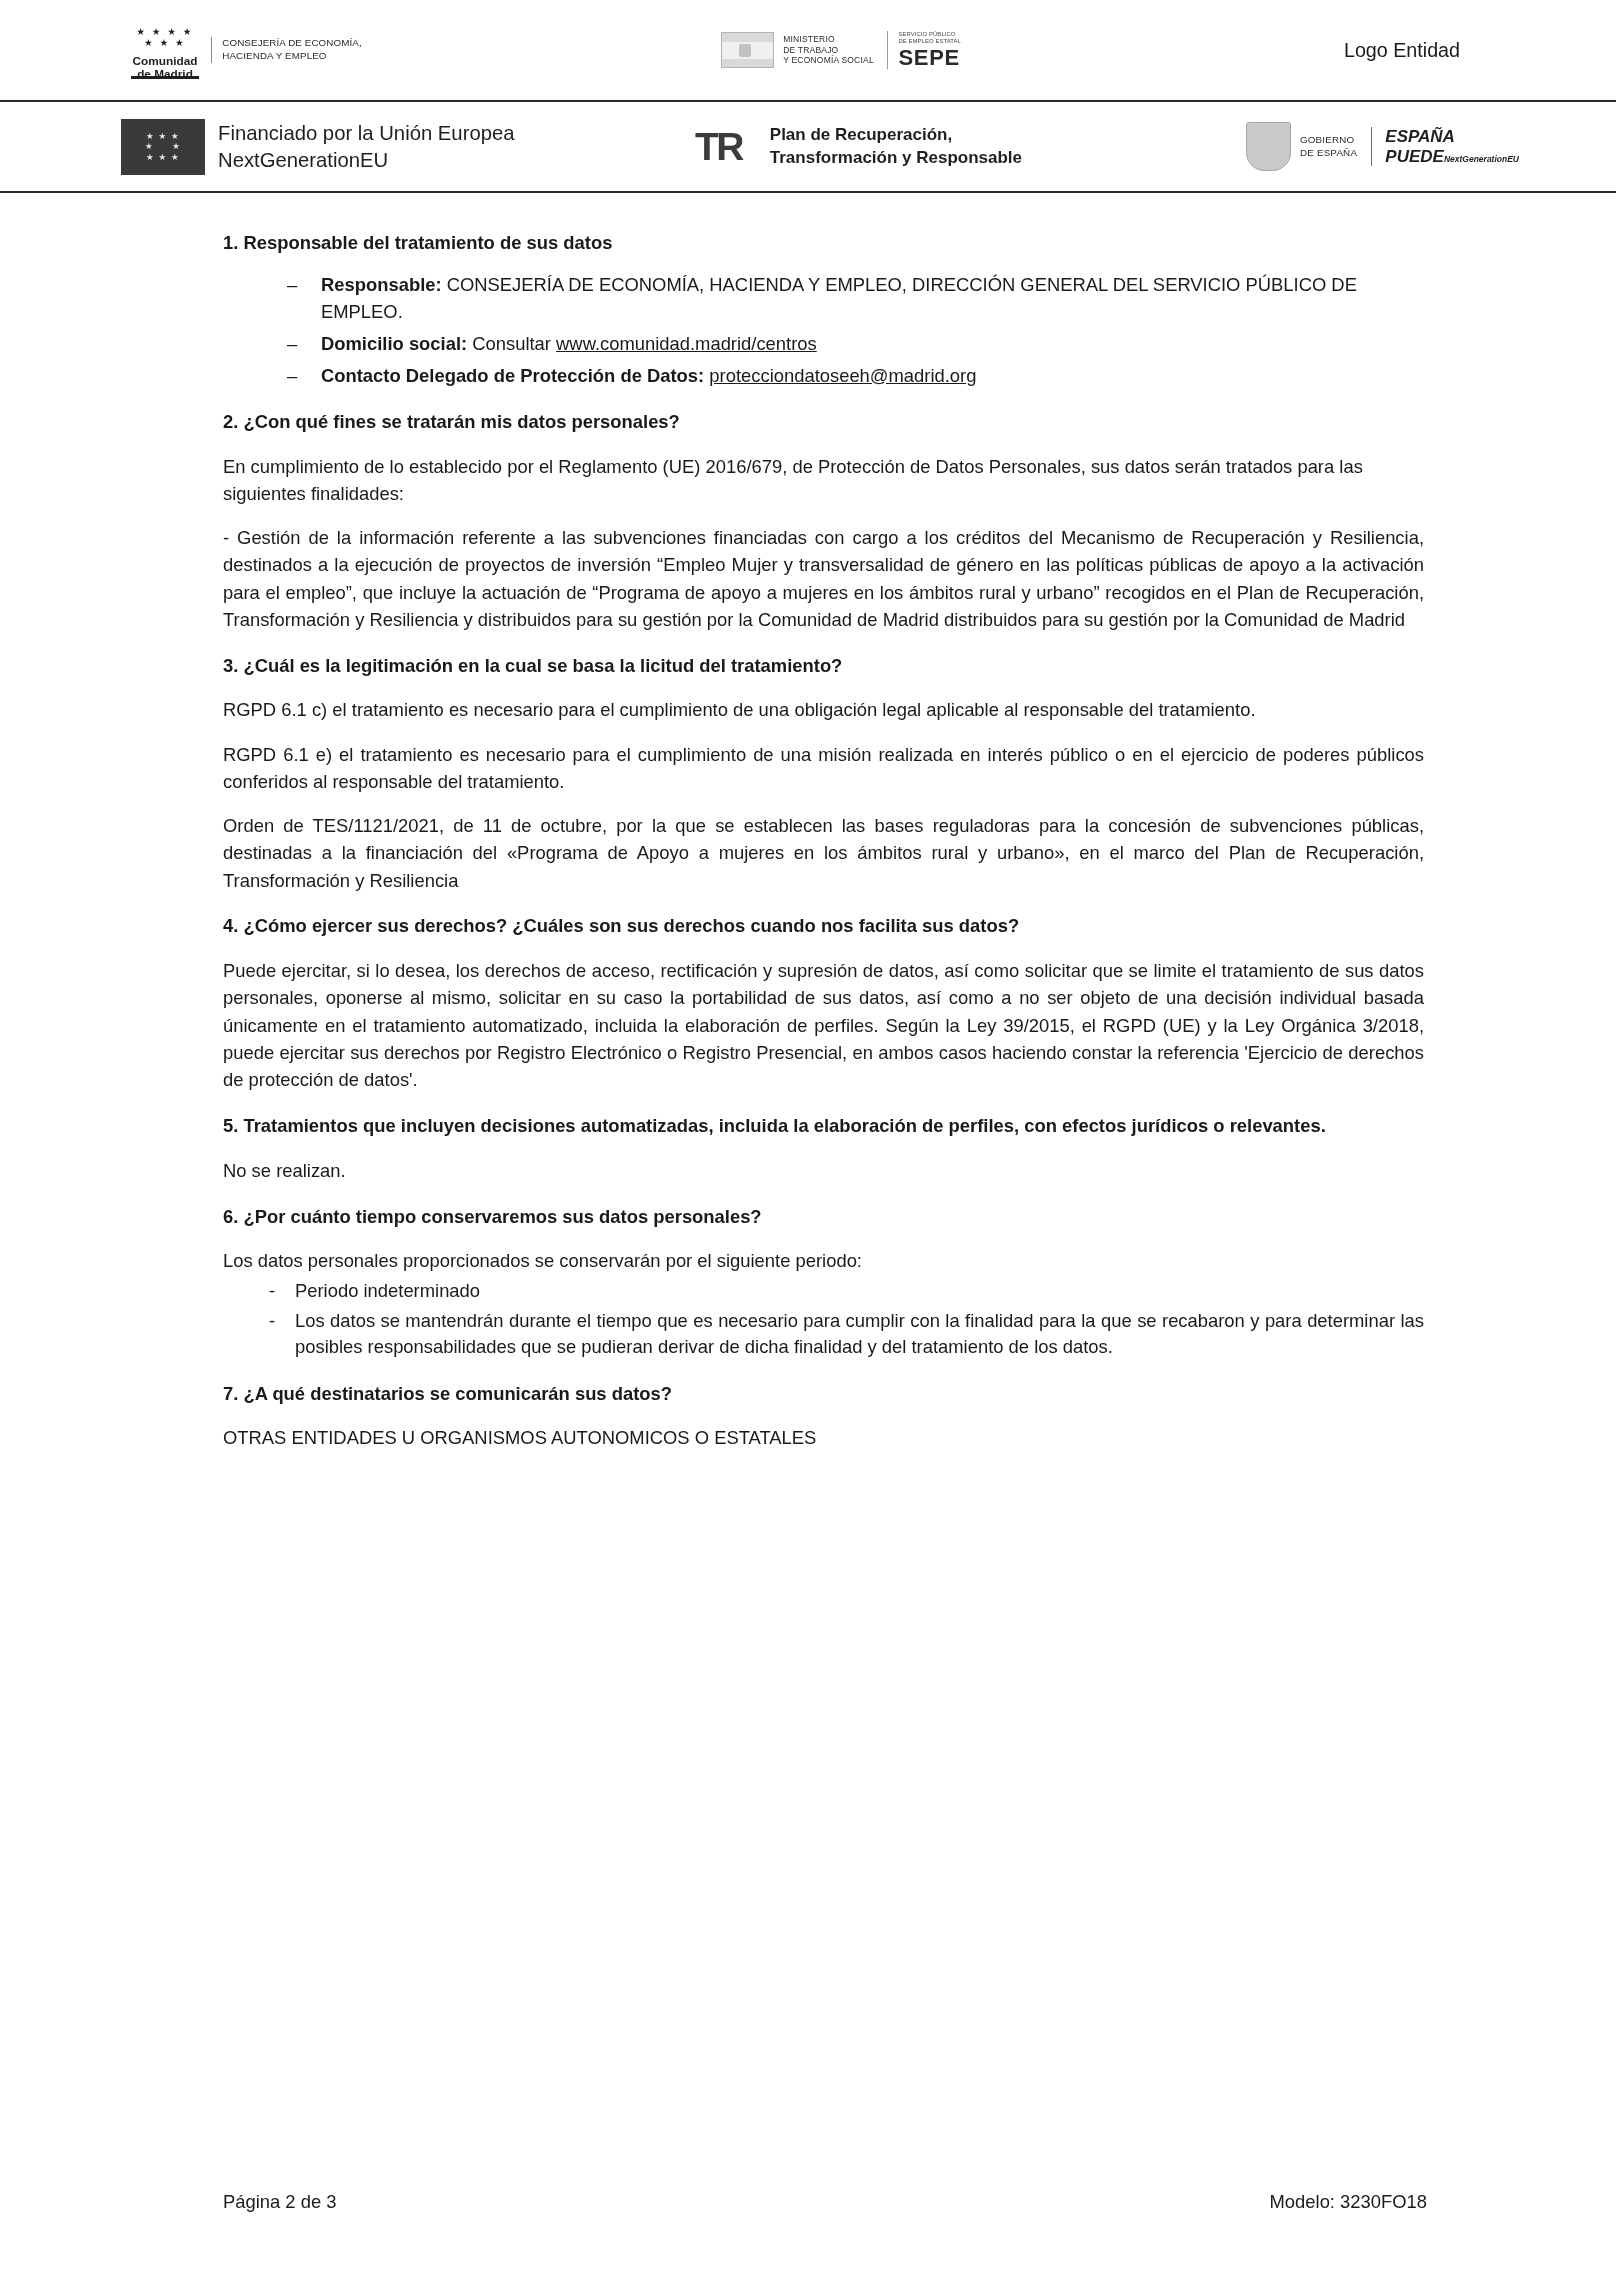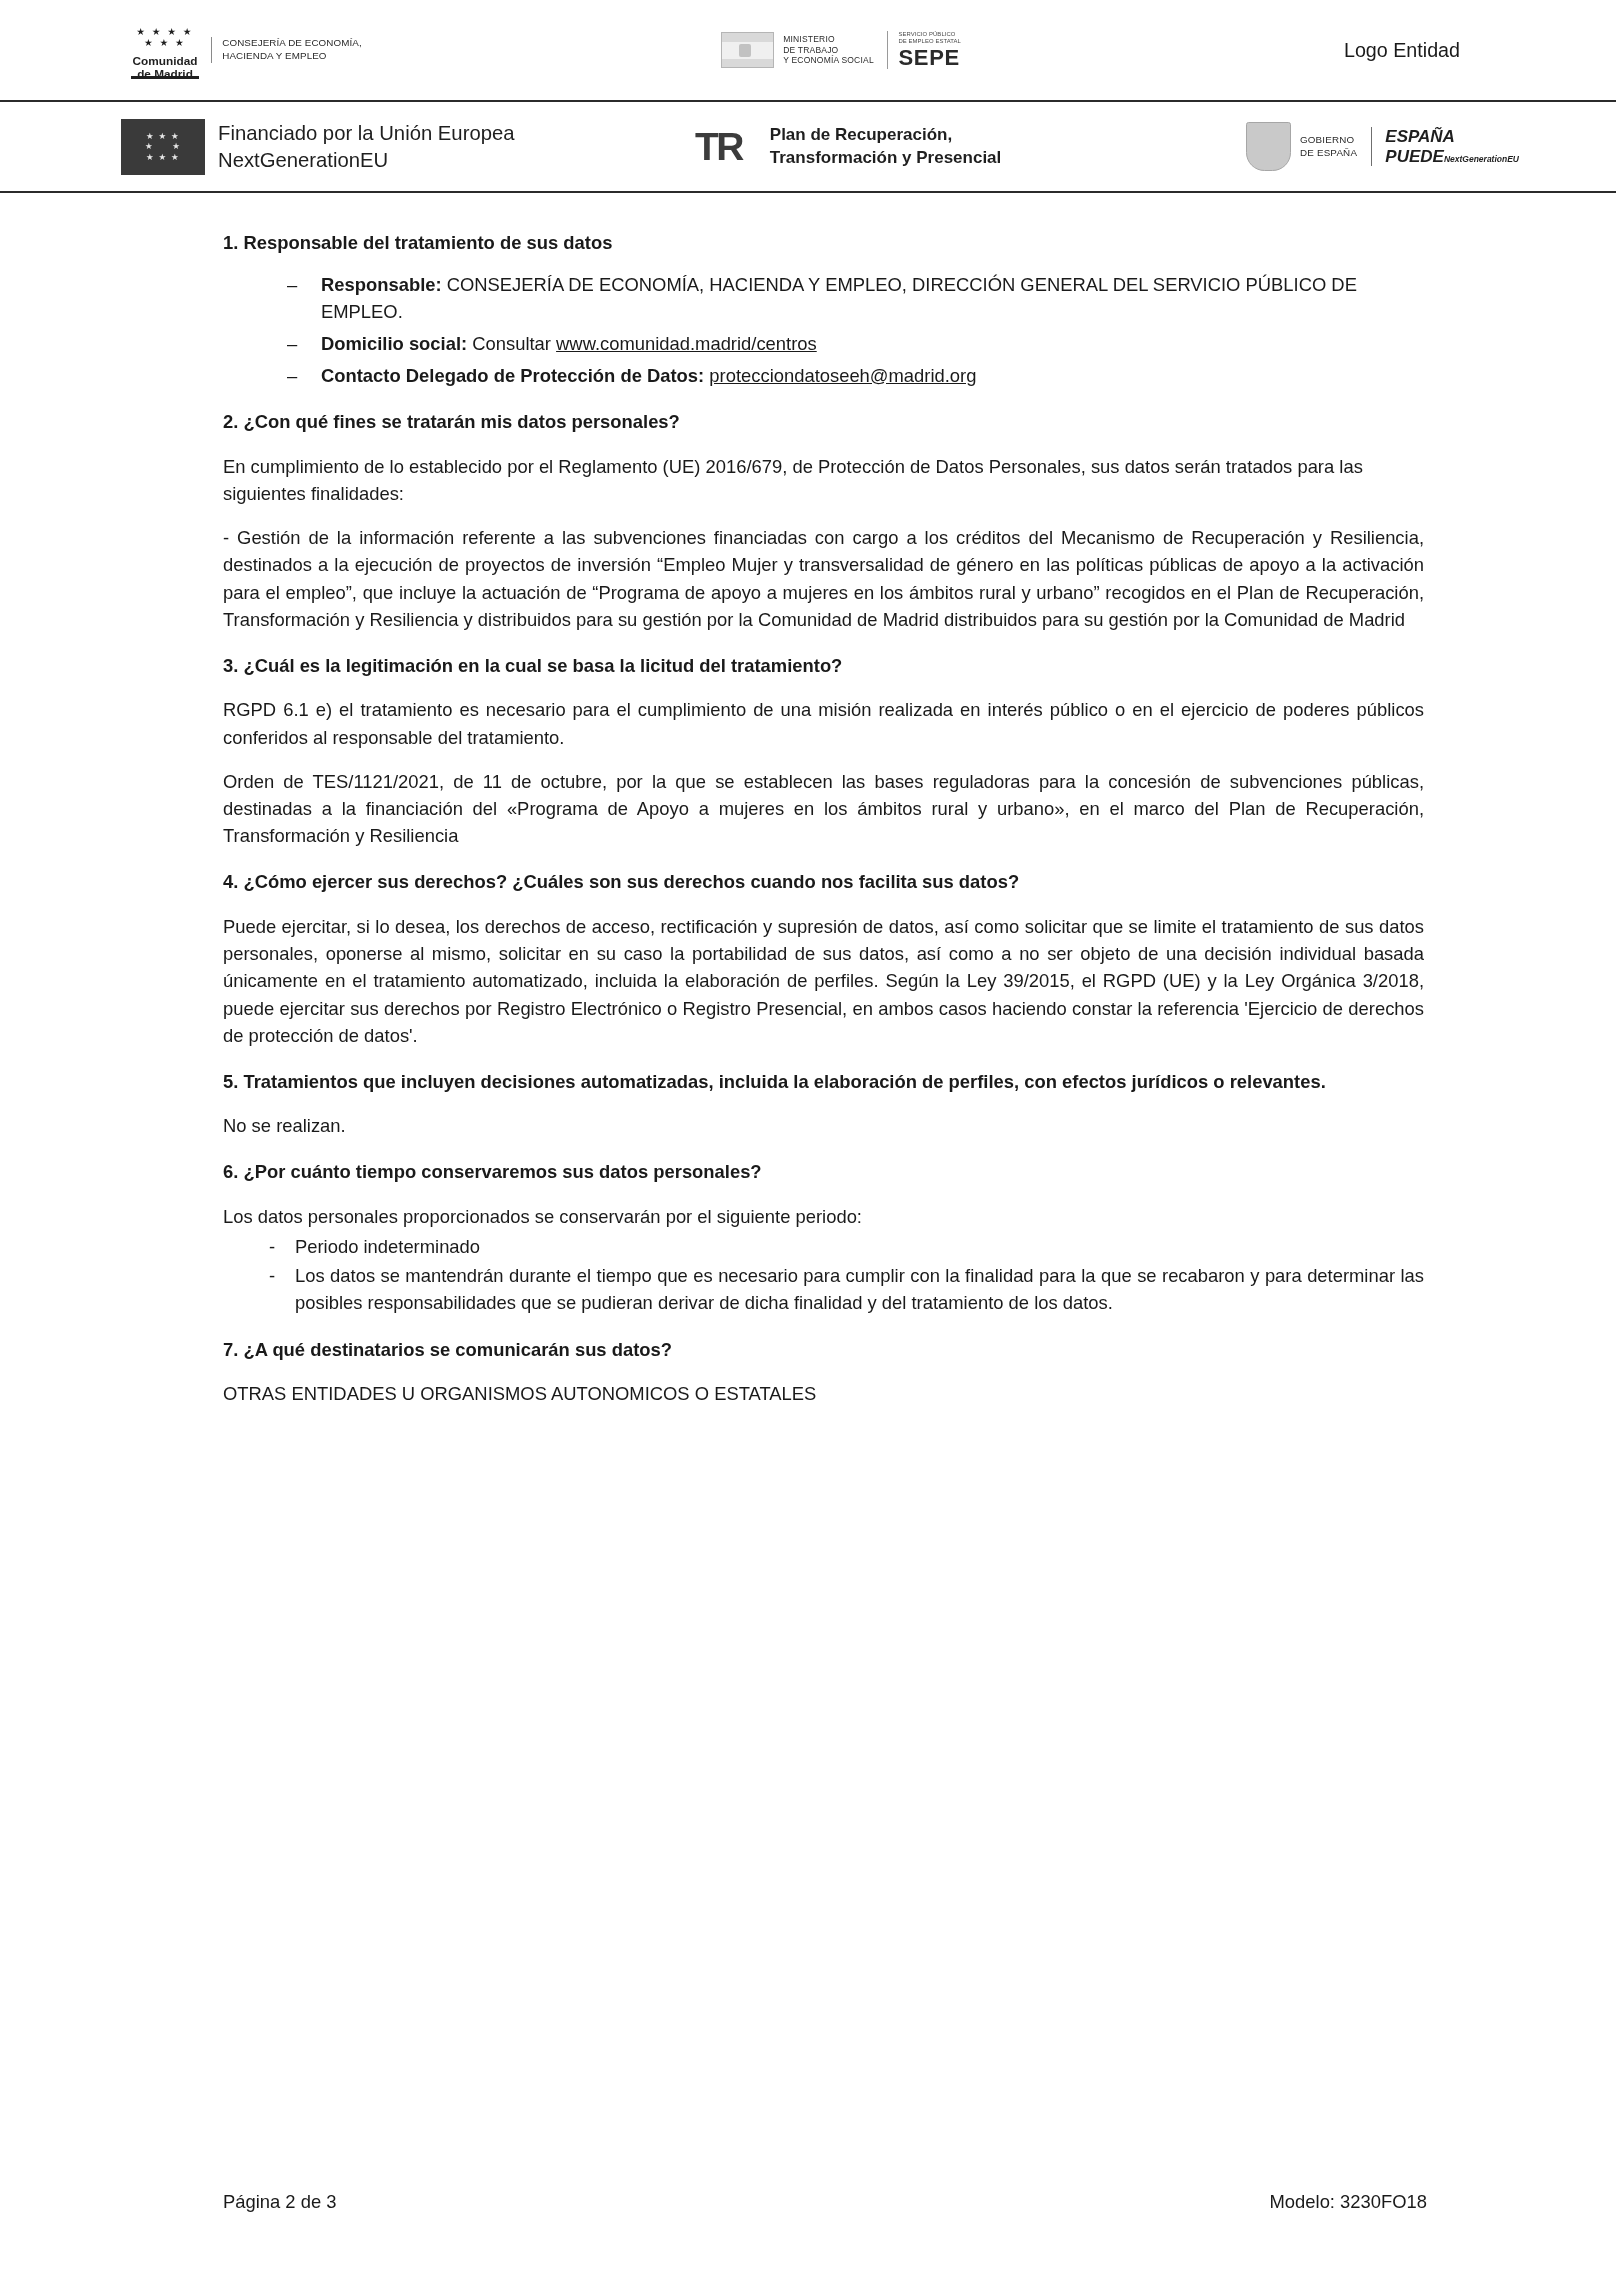--- a/index.html
+++ b/index.html
@@ -373,21 +373,21 @@
       <div class="eu-text">
         <div>Financiado por la Unión Europea</div>
         <div>NextGenerationEU</div>
       </div>
     </div>
 
     <div class="prtr-block">
       <div class="prtr-logo">TR</div>
       <div class="prtr-text">
         <div>Plan de Recuperación,</div>
-        <div>Transformación y Presencial</div>
+        <div>Transformación y Responsable</div>
       </div>
     </div>
 
     <div class="gob-block">
       <div class="gob-shield"></div>
       <div class="gob-text">
         <div>GOBIERNO</div>
         <div>DE ESPAÑA</div>
       </div>
       <div class="espana-block">
@@ -413,20 +413,21 @@
       <li>
         <b>Contacto Delegado de Protección de Datos:</b><span> </span><a class="link" href="#">protecciondatoseeh@madrid.org</a>
       </li>
     </ul>
 
     <div class="q">2. ¿Con qué fines se tratarán mis datos personales?</div>
     <p class="body nj">En cumplimiento de lo establecido por el Reglamento (UE) 2016/679, de Protección de Datos Personales, sus datos serán tratados para las siguientes finalidades:</p>
     <p class="body">- Gestión de la información referente a las subvenciones financiadas con cargo a los créditos del Mecanismo de Recuperación y Resiliencia, destinados a la ejecución de proyectos de inversión “Empleo Mujer y transversalidad de género en las políticas públicas de apoyo a la activación para el empleo”, que incluye la actuación de “Programa de apoyo a mujeres en los ámbitos rural y urbano” recogidos en el Plan de Recuperación, Transformación y Resiliencia y distribuidos para su gestión por la Comunidad de Madrid distribuidos para su gestión por la Comunidad de Madrid</p>
 
     <div class="q">3. ¿Cuál es la legitimación en la cual se basa la licitud del tratamiento?</div>
+    <p class="body">RGPD 6.1 c) el tratamiento es necesario para el cumplimiento de una obligación legal aplicable al responsable del tratamiento.</p>
     <p class="body tight">RGPD 6.1 e) el tratamiento es necesario para el cumplimiento de una misión realizada en interés público o en el ejercicio de poderes públicos conferidos al responsable del tratamiento.</p>
     <p class="body tight">Orden de TES/1121/2021, de 11 de octubre,   por la que se establecen las bases reguladoras para la concesión de subvenciones públicas, destinadas a la financiación del «Programa de Apoyo a mujeres en los ámbitos rural y urbano», en el marco del Plan de Recuperación, Transformación y Resiliencia</p>
 
     <div class="q">4. ¿Cómo ejercer sus derechos? ¿Cuáles son sus derechos cuando nos facilita sus datos?</div>
     <p class="body">Puede ejercitar, si lo desea, los derechos de acceso, rectificación y supresión de datos, así como solicitar que se limite el tratamiento de sus datos personales, oponerse al mismo, solicitar en su caso la portabilidad de sus datos, así como a no ser objeto de una decisión individual basada únicamente en el tratamiento automatizado, incluida la elaboración de perfiles. Según la Ley 39/2015, el RGPD (UE) y la Ley Orgánica 3/2018, puede ejercitar sus derechos por Registro Electrónico o Registro Presencial, en ambos casos haciendo constar la referencia 'Ejercicio de derechos de protección de datos'.</p>
 
     <div class="q justify">5. Tratamientos que incluyen decisiones automatizadas, incluida la elaboración de perfiles, con efectos jurídicos o relevantes.</div>
     <p class="body nj">No se realizan.</p>
 
     <div class="q">6. ¿Por cuánto tiempo conservaremos sus datos personales?</div>

